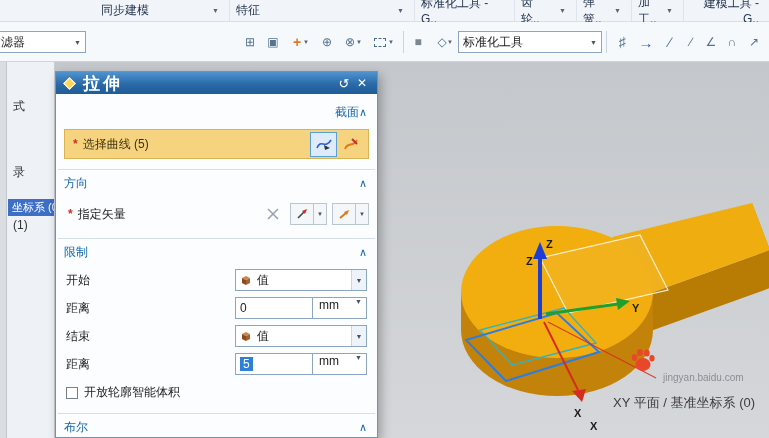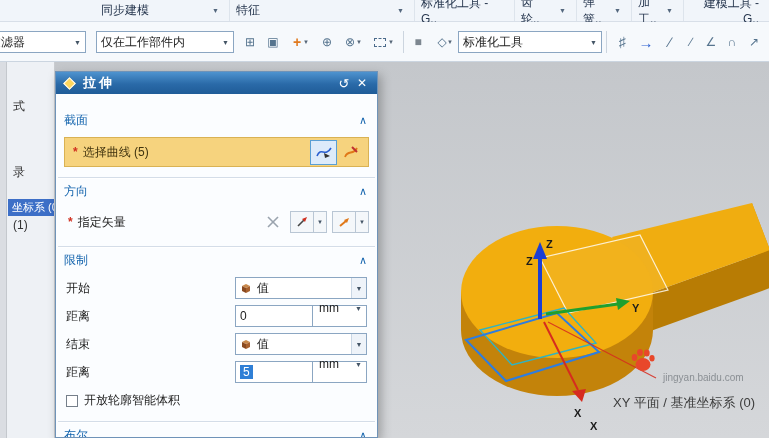--- a/index.html
+++ b/index.html
@@ -39,42 +39,42 @@
   .watermark {position:absolute; left:575px; top:283px; width:139px; height:60px; z-index:3;}
   .paw {position:absolute; left:0; top:2px;}
   .brand {position:absolute; left:28px; top:3px; font-size:19px; font-weight:bold; white-space:nowrap;}
   .brand .b1{color:#2733c9;} .brand .b2{color:#e03228;}
   .wurl {position:absolute; left:33px; top:27px; font-size:10px; color:#8a8f94;}
 
   
   .dialog {position:absolute; left:55px; top:71px; width:323px; height:367px; background:#fbfdff; border:1px solid #6f93b8; box-shadow:3px 4px 10px rgba(0,0,0,.28); z-index:20; overflow:hidden;}
   .titlebar {height:22px; background:linear-gradient(180deg,#4e93cf 0%, #2a6aa8 55%, #1f5c98 100%); display:flex; align-items:center; padding:0 6px; color:#fff;}
   .title-icon {width:9px; height:9px; background:#ffd75e; border:1px solid #fff; transform:rotate(45deg); margin:0 9px 0 3px;}
-  .title-text {font-size:13px; font-weight:bold; letter-spacing:3px;}
+  .title-text {font-size:17px; font-weight:bold; letter-spacing:3px;}
   .tb-btn {width:18px; text-align:center; font-size:12px; color:#fff;}
   .tb-btn.reset {margin-left:auto; font-size:13px;}
   .group-hd {display:flex; align-items:center; justify-content:space-between; padding:2px 10px 2px 8px; color:#1565ae; font-size:12px;}
   .chev {color:#1565ae; font-size:11px;}
   .sep-line {height:2px; border-top:1px solid #d4dde8; border-bottom:1px solid #ffffff; margin:10px 2px 2px;}
   .sel-row {margin:6px 8px 2px; height:30px; background:#f6d37e; border:1px solid #d9b254; display:flex; align-items:center; padding:0 4px 0 8px; font-size:12px; color:#40330e;}
   .req {color:#d03020; font-weight:bold; margin-right:5px;}
   .spacer {flex:1;}
   .ibtn {width:27px; height:25px; border:1px solid transparent; display:flex; align-items:center; justify-content:center;}
   .ibtn.active {background:#ddebfa; border-color:#5a9fd4;}
   .dir-row {margin:6px 8px 8px; height:28px; display:flex; align-items:center; font-size:12px; color:#222; padding-left:4px;}
   .vbtn {width:24px; height:22px; border:1px solid #b9c6d4; background:#f4f7fa; display:flex; align-items:center; justify-content:center; margin-left:5px;}
   .vbtn.plain {border-color:transparent; background:transparent;}
   .vdd {width:13px; height:22px; border:1px solid #b9c6d4; border-left:none; background:#f4f7fa; display:flex; align-items:center; justify-content:center; font-size:6px; color:#456;}
   .form-row {margin:6px 10px 0; display:flex; align-items:center; justify-content:space-between; font-size:12px; color:#222; height:22px;}
   .vcombo {width:132px; height:22px; border:1px solid #8ba6c2; background:#fff; display:flex; align-items:center; padding-left:4px; gap:5px; font-size:12px; color:#222;}
   .vcombo .dd-box {margin-left:auto; width:15px; height:100%; display:flex; align-items:center; justify-content:center; font-size:7px; color:#456; border-left:1px solid #c9d6e4; background:#eef3f9;}
   .inp-cluster {display:flex; width:132px;}
   .ninput {width:78px; height:22px; border:1px solid #8ba6c2; background:#fff; display:flex; align-items:center; padding:0 4px; font-size:12px; color:#222;}
   .ninput.sel span {background:#2f7fd6; color:#fff; padding:0 3px;}
-  .ucombo {flex:1; height:22px; border:1px solid #8ba6c2; border-left:none; background:#fff; display:flex; align-items:center; padding:0 4px 16px 6px; font-size:12px; color:#222;}
+  .ucombo {flex:1; height:22px; border:1px solid #8ba6c2; border-left:none; background:#fff; display:flex; padding:0 4px 16px 6px; font-size:12px; color:#222;}
   .ucombo .dd {margin-left:auto; font-size:7px; color:#456;}
   .chk-row {margin:9px 10px 0; display:flex; align-items:center; gap:6px; font-size:12px; color:#222;}
   .cbx {width:12px; height:12px; border:1px solid #757f8a; background:#fff;}
 </style>
 </head>
 <body>
 
 <div id="app">
 
   <div class="menubar">
@@ -102,24 +102,20 @@
       <span class="dd">▼</span>
     </div>
     <div class="mtab w7">
       <span>建模工具 - G..</span>
     </div>
   </div>
 
   <div class="toolbar">
     <div class="combo" style="left:-16px; width:102px;">
       <span>过滤器</span>
-      <span class="dd">▼</span>
-    </div>
-    <div class="combo" style="left:96px; width:138px;">
-      <span>仅在工作部件内</span>
       <span class="dd">▼</span>
     </div>
 
     <span class="tbtn" style="left:240px;">⊞</span>
     <span class="tbtn" style="left:263px;">▣</span>
     <span class="tbtn c-orange" style="left:287px;">+</span>
     <span class="tdd" style="left:303px;">▼</span>
     <span class="tbtn" style="left:317px;">⊕</span>
     <span class="tbtn" style="left:340px;">⊗</span>
     <span class="tdd" style="left:356px;">▼</span>
@@ -201,21 +197,21 @@
   </div>
 
   <div class="dialog">
     <div class="titlebar">
       <span class="title-icon"></span>
       <span class="title-text">拉伸</span>
       <span class="tb-btn reset">↺</span>
       <span class="tb-btn">✕</span>
     </div>
 
-    <div class="group-hd" style="margin-top:16px;">
+    <div class="group-hd" style="margin-top:8px;justify-content:flex-end;">
       <span>截面</span>
       <span class="chev">∧</span>
     </div>
     <div class="sel-row">
       <span class="req">*</span>
       <span>选择曲线 (5)</span>
       <span class="spacer"></span>
       <span class="ibtn active">
         <svg width="16" height="14" viewBox="0 0 16 14">
           <path d="M1,11 C5,1 9,13 15,3" fill="none" stroke="#2a5fd0" stroke-width="1.6"></path>

